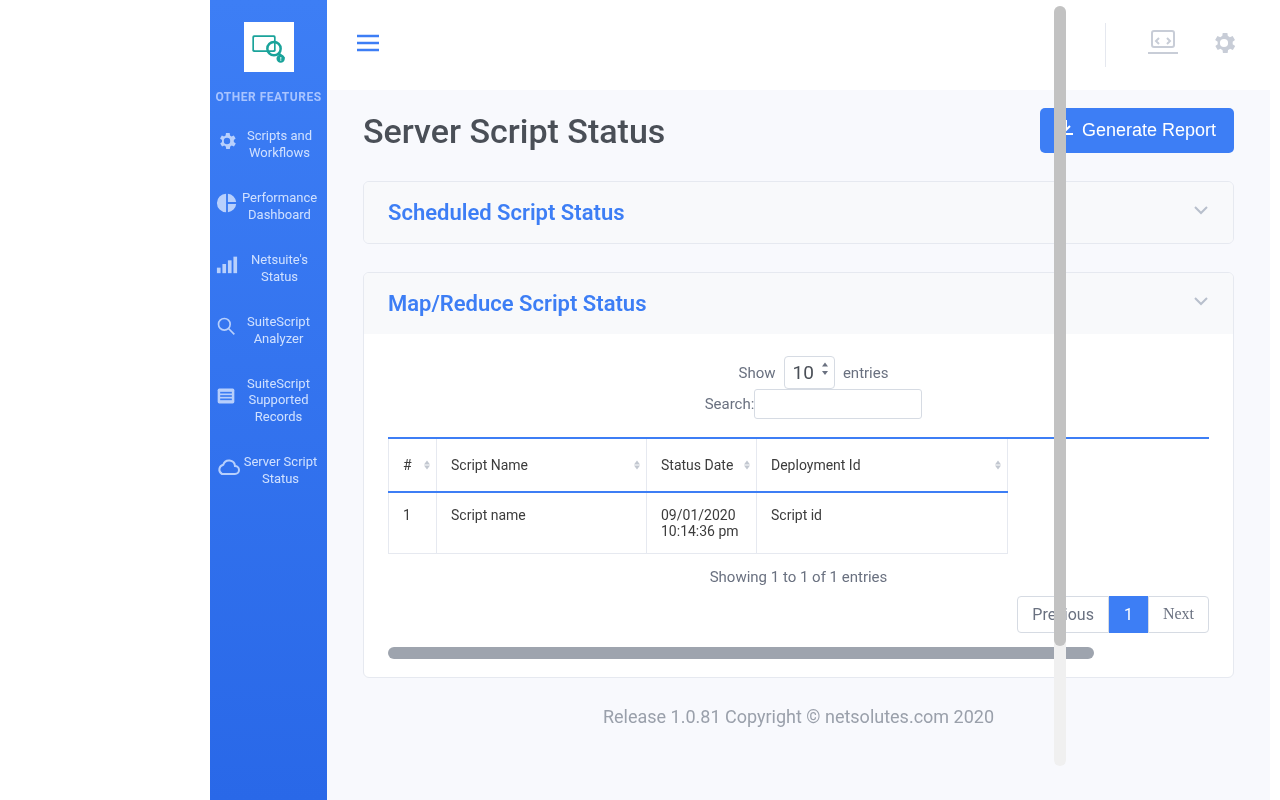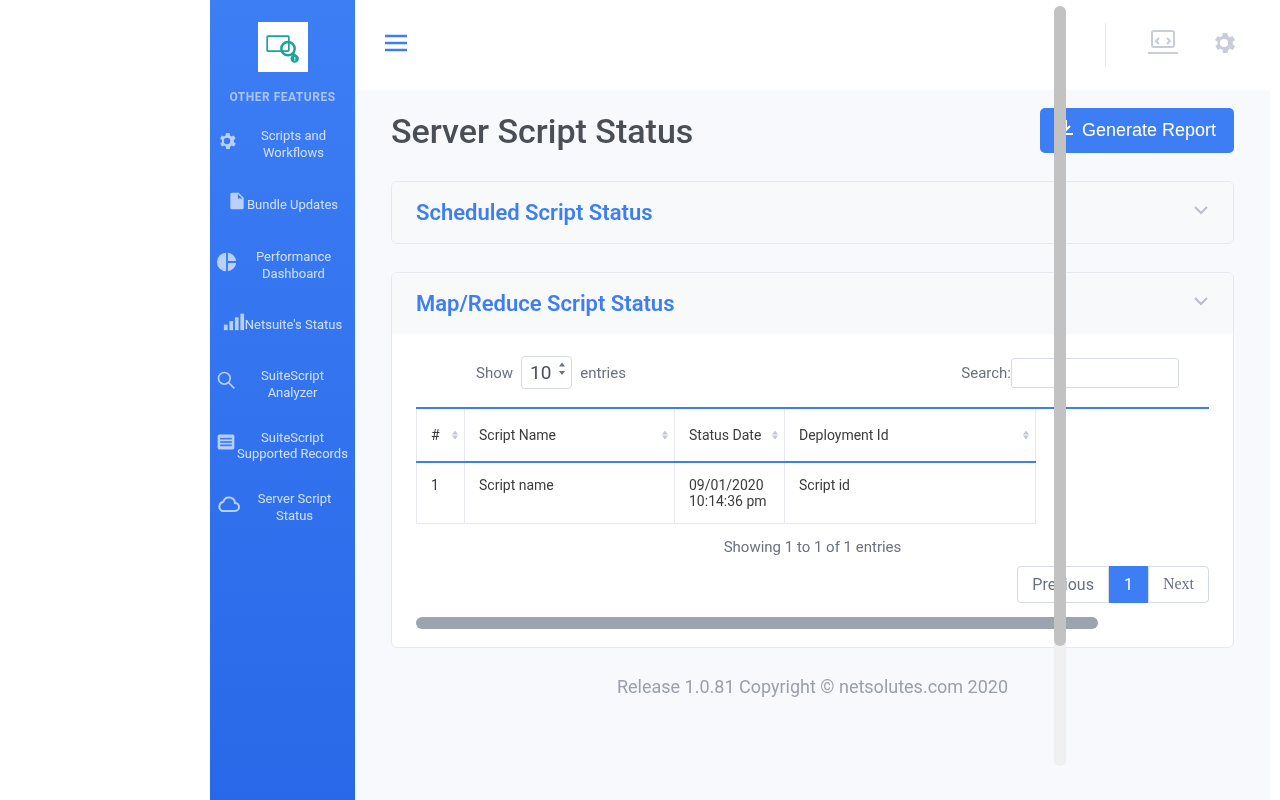--- a/index.html
+++ b/index.html
@@ -1,39 +1,39 @@
 <!DOCTYPE html>
 <html><head>
 <meta charset="utf-8">
 <style>
 * { box-sizing: border-box; margin: 0; padding: 0; }
 body { font-family: -apple-system, BlinkMacSystemFont, "Segoe UI", Roboto, Arial, sans-serif; background: #fff; width: 1280px; height: 800px; overflow: hidden; position: relative; }
 .app-wrap { display: flex; width: 1060px; height: 800px; margin-left: 210px; position: relative; }
-.sidebar { width: 145px; background: linear-gradient(180deg, #3d7ef5 0%, #2968e8 100%); color: #cfe0ff; display: flex; flex-direction: column; align-items: center; padding-top: 22px; text-align: center; }
+.sidebar { width: 117px; background: linear-gradient(180deg, #3d7ef5 0%, #2968e8 100%); color: #cfe0ff; display: flex; flex-direction: column; align-items: center; padding-top: 22px; text-align: center; }
 .logo { width: 50px; height: 50px; background: #fff; display: flex; align-items: center; justify-content: center; margin-bottom: 12px; }
 .logo svg { width: 40px; height: 40px; }
 .section-label { font-size: 12px; color: #a8c4ff; font-weight: 700; letter-spacing: .5px; margin: 6px 0 10px; line-height: 1.2; }
 .nav-item { display: flex; flex-direction: row; align-items: center; margin: 14px 0; cursor: pointer; color: #cfe0ff; font-size: 13px; line-height: 1.3; padding: 0 6px; }
 .nav-item .nav-icon { margin-bottom: 4px; opacity: .85; }
 .main { flex: 1; background: #f8f9fd; min-width: 0; display: flex; flex-direction: column; height: 100%; overflow: hidden; }
 .topbar { height: 90px; background: #fff; display: flex; align-items: center; padding: 0 30px; }
 .hamburger { color: #3d7ef5; cursor: pointer; }
 .topbar-spacer { flex: 1; }
 .topbar-icons { display: flex; align-items: center; gap: 28px; color: #c8cdd7; }
 .topbar-divider { width: 1px; height: 44px; background: #e5e8ef; margin-right: 12px; }
 .content { padding: 18px 36px 0 36px; flex: 1; overflow: hidden; }
 .page-head { display: flex; align-items: center; justify-content: space-between; margin-bottom: 28px; }
 .page-title { font-size: 34px; font-weight: 500; color: #4a4f57; }
 .btn-primary { background: #3d7ef5; color: #fff; border: none; padding: 12px 18px; font-size: 18px; border-radius: 5px; cursor: pointer; display: flex; align-items: center; gap: 8px; }
 .card { background: #fff; border: 1px solid #e6e9f0; border-radius: 6px; margin-bottom: 28px; overflow: hidden; }
 .card-header { padding: 18px 24px; display: flex; align-items: flex-start; justify-content: space-between; background: #f8f9fb; }
 .card-title { color: #3d7ef5; font-size: 22px; font-weight: 600; }
 .chevron { color: #b8bfcc; }
 .card-body { padding: 22px 24px 18px; }
-.dt-controls { display: flex; justify-content: space-between; align-items: center; margin-bottom: 18px; color: #6a7180; font-size: 15px; padding: 0 30px 0 60px; }
+.dt-controls { display: flex; justify-content: space-between; align-items: center; margin-bottom: 18px; color: #6a7180; font-size: 15px; padding: 0 30px 0 60px; flex-direction: column; }
 .length-wrap { display: flex; align-items: center; gap: 8px; }
 .select { border: 1px solid #d6dbe3; border-radius: 4px; padding: 4px 20px 4px 8px; font-size: 19px; position: relative; color: #4a4f57; }
 .select::after { content: ""; position: absolute; right: 6px; top: 50%; transform: translateY(-50%); border-left: 3px solid transparent; border-right: 3px solid transparent; border-top: 4px solid #6a7180; }
 .select::before { content: ""; position: absolute; right: 6px; top: 50%; transform: translateY(-260%); border-left: 3px solid transparent; border-right: 3px solid transparent; border-bottom: 4px solid #6a7180; }
 .search-wrap { display: flex; align-items: center; gap: 0; }
 .search-input { border: 1px solid #d6dbe3; border-radius: 3px; height: 30px; width: 168px; padding: 0 8px; }
 .dt-table-wrap { border-top: 2px solid #3d7ef5; overflow-x: auto; }
 table.data { width: 620px; border-collapse: collapse; font-size: 14px; color: #3c3c3c; }
 table.data th { text-align: left; font-weight: 400; color: #3c3c3c; border-bottom: 2px solid #3d7ef5; border-right: 1px solid #e6e9f0; border-left: 1px solid #e6e9f0; padding: 18px 12px 18px 14px; position: relative; }
 table.data th .sort { position: absolute; right: 6px; top: 50%; transform: translateY(-50%); display: flex; flex-direction: column; gap: 1px; }
@@ -72,28 +72,20 @@
 
     <div class="nav-item">
       <span class="nav-icon">
         <svg width="22" height="22" viewBox="0 0 24 24" fill="#cfe0ff">
             <path d="M19.4 13a7.5 7.5 0 000-2l2-1.6-2-3.4-2.4 1a7.5 7.5 0 00-1.7-1l-.4-2.6h-4l-.4 2.6a7.5 7.5 0 00-1.7 1l-2.4-1-2 3.4L6.6 11a7.5 7.5 0 000 2l-2 1.6 2 3.4 2.4-1a7.5 7.5 0 001.7 1l.4 2.6h4l.4-2.6a7.5 7.5 0 001.7-1l2.4 1 2-3.4zm-7.4 2.5A3.5 3.5 0 1115.5 12 3.5 3.5 0 0112 15.5z"></path>
           </svg>
       </span>
       <span>Scripts and Workflows</span>
     </div>
 
-    <div class="nav-item">
-      <span class="nav-icon">
-        <svg width="20" height="22" viewBox="0 0 24 24" fill="#cfe0ff">
-            <path d="M14 2H6a2 2 0 00-2 2v16a2 2 0 002 2h12a2 2 0 002-2V8zM13 9V3.5L18.5 9z"></path>
-          </svg>
-      </span>
-      <span>Bundle Updates</span>
-    </div>
 
     <div class="nav-item">
       <span class="nav-icon">
         <svg width="22" height="22" viewBox="0 0 24 24" fill="#cfe0ff">
             <path d="M11 2v20a10 10 0 010-20zm2 0a10 10 0 019 9h-9zM13 13h9a10 10 0 01-9 9z"></path>
           </svg>
       </span>
       <span>Performance Dashboard</span>
     </div>
 

